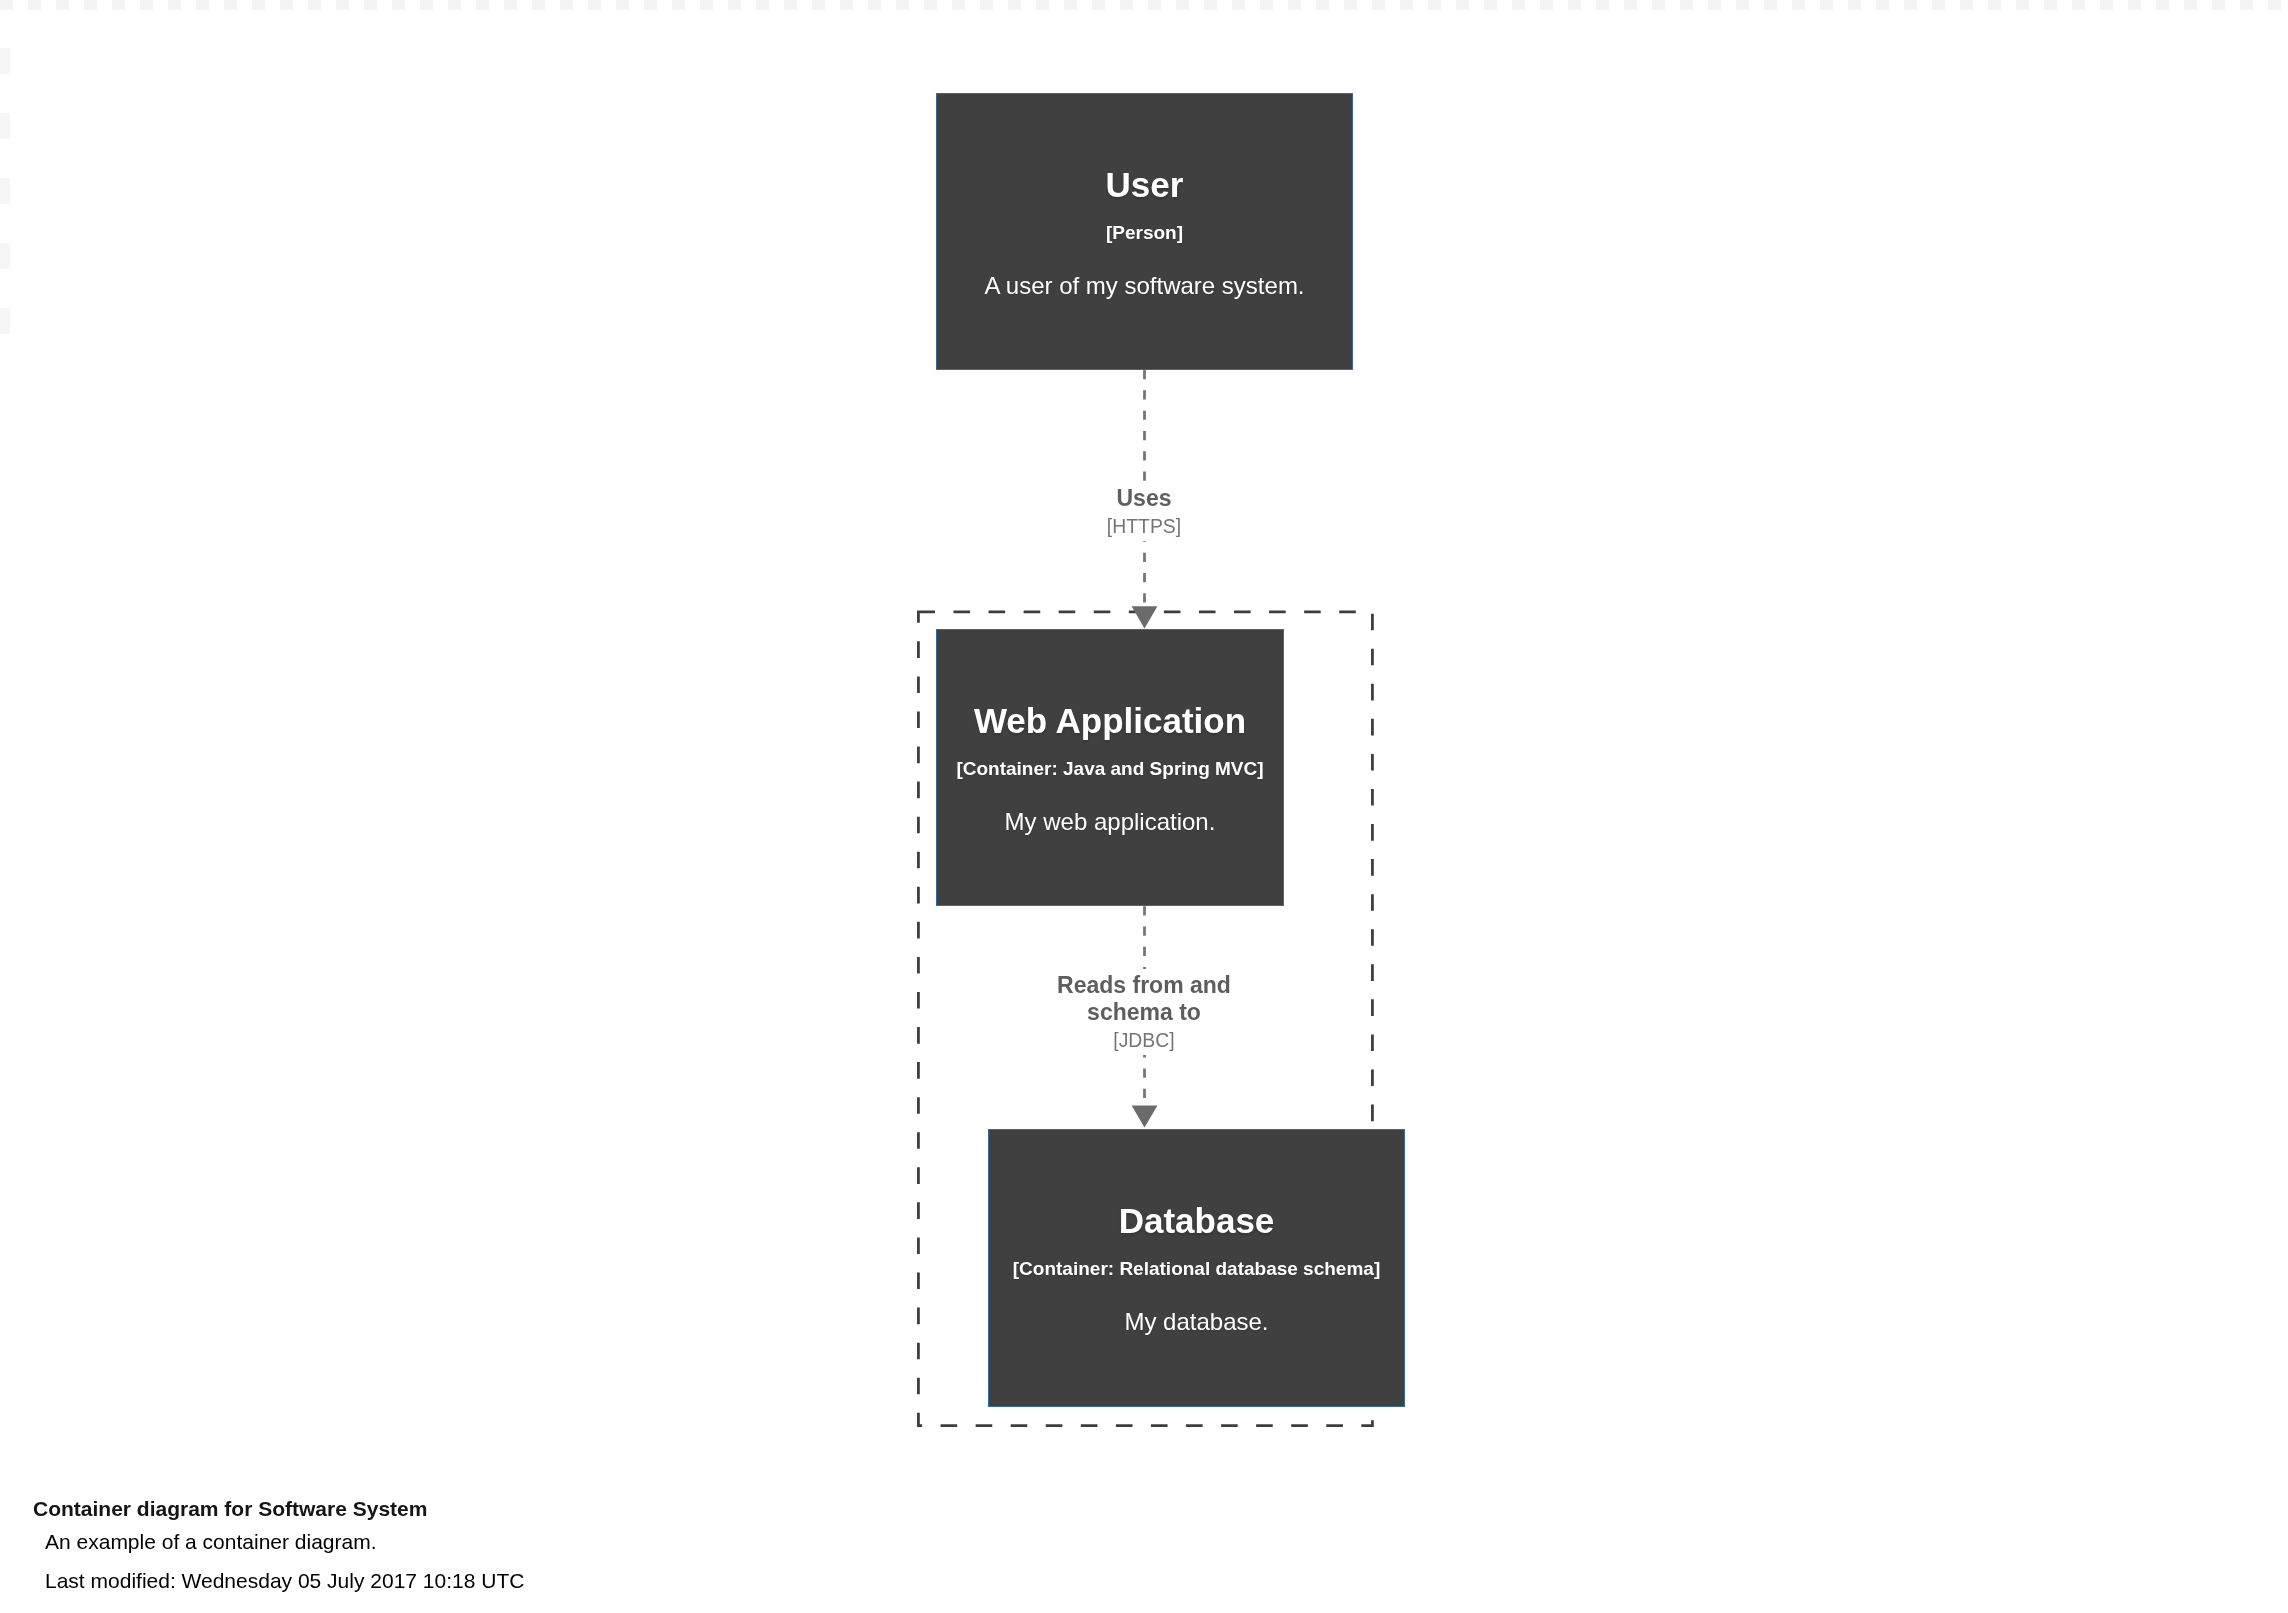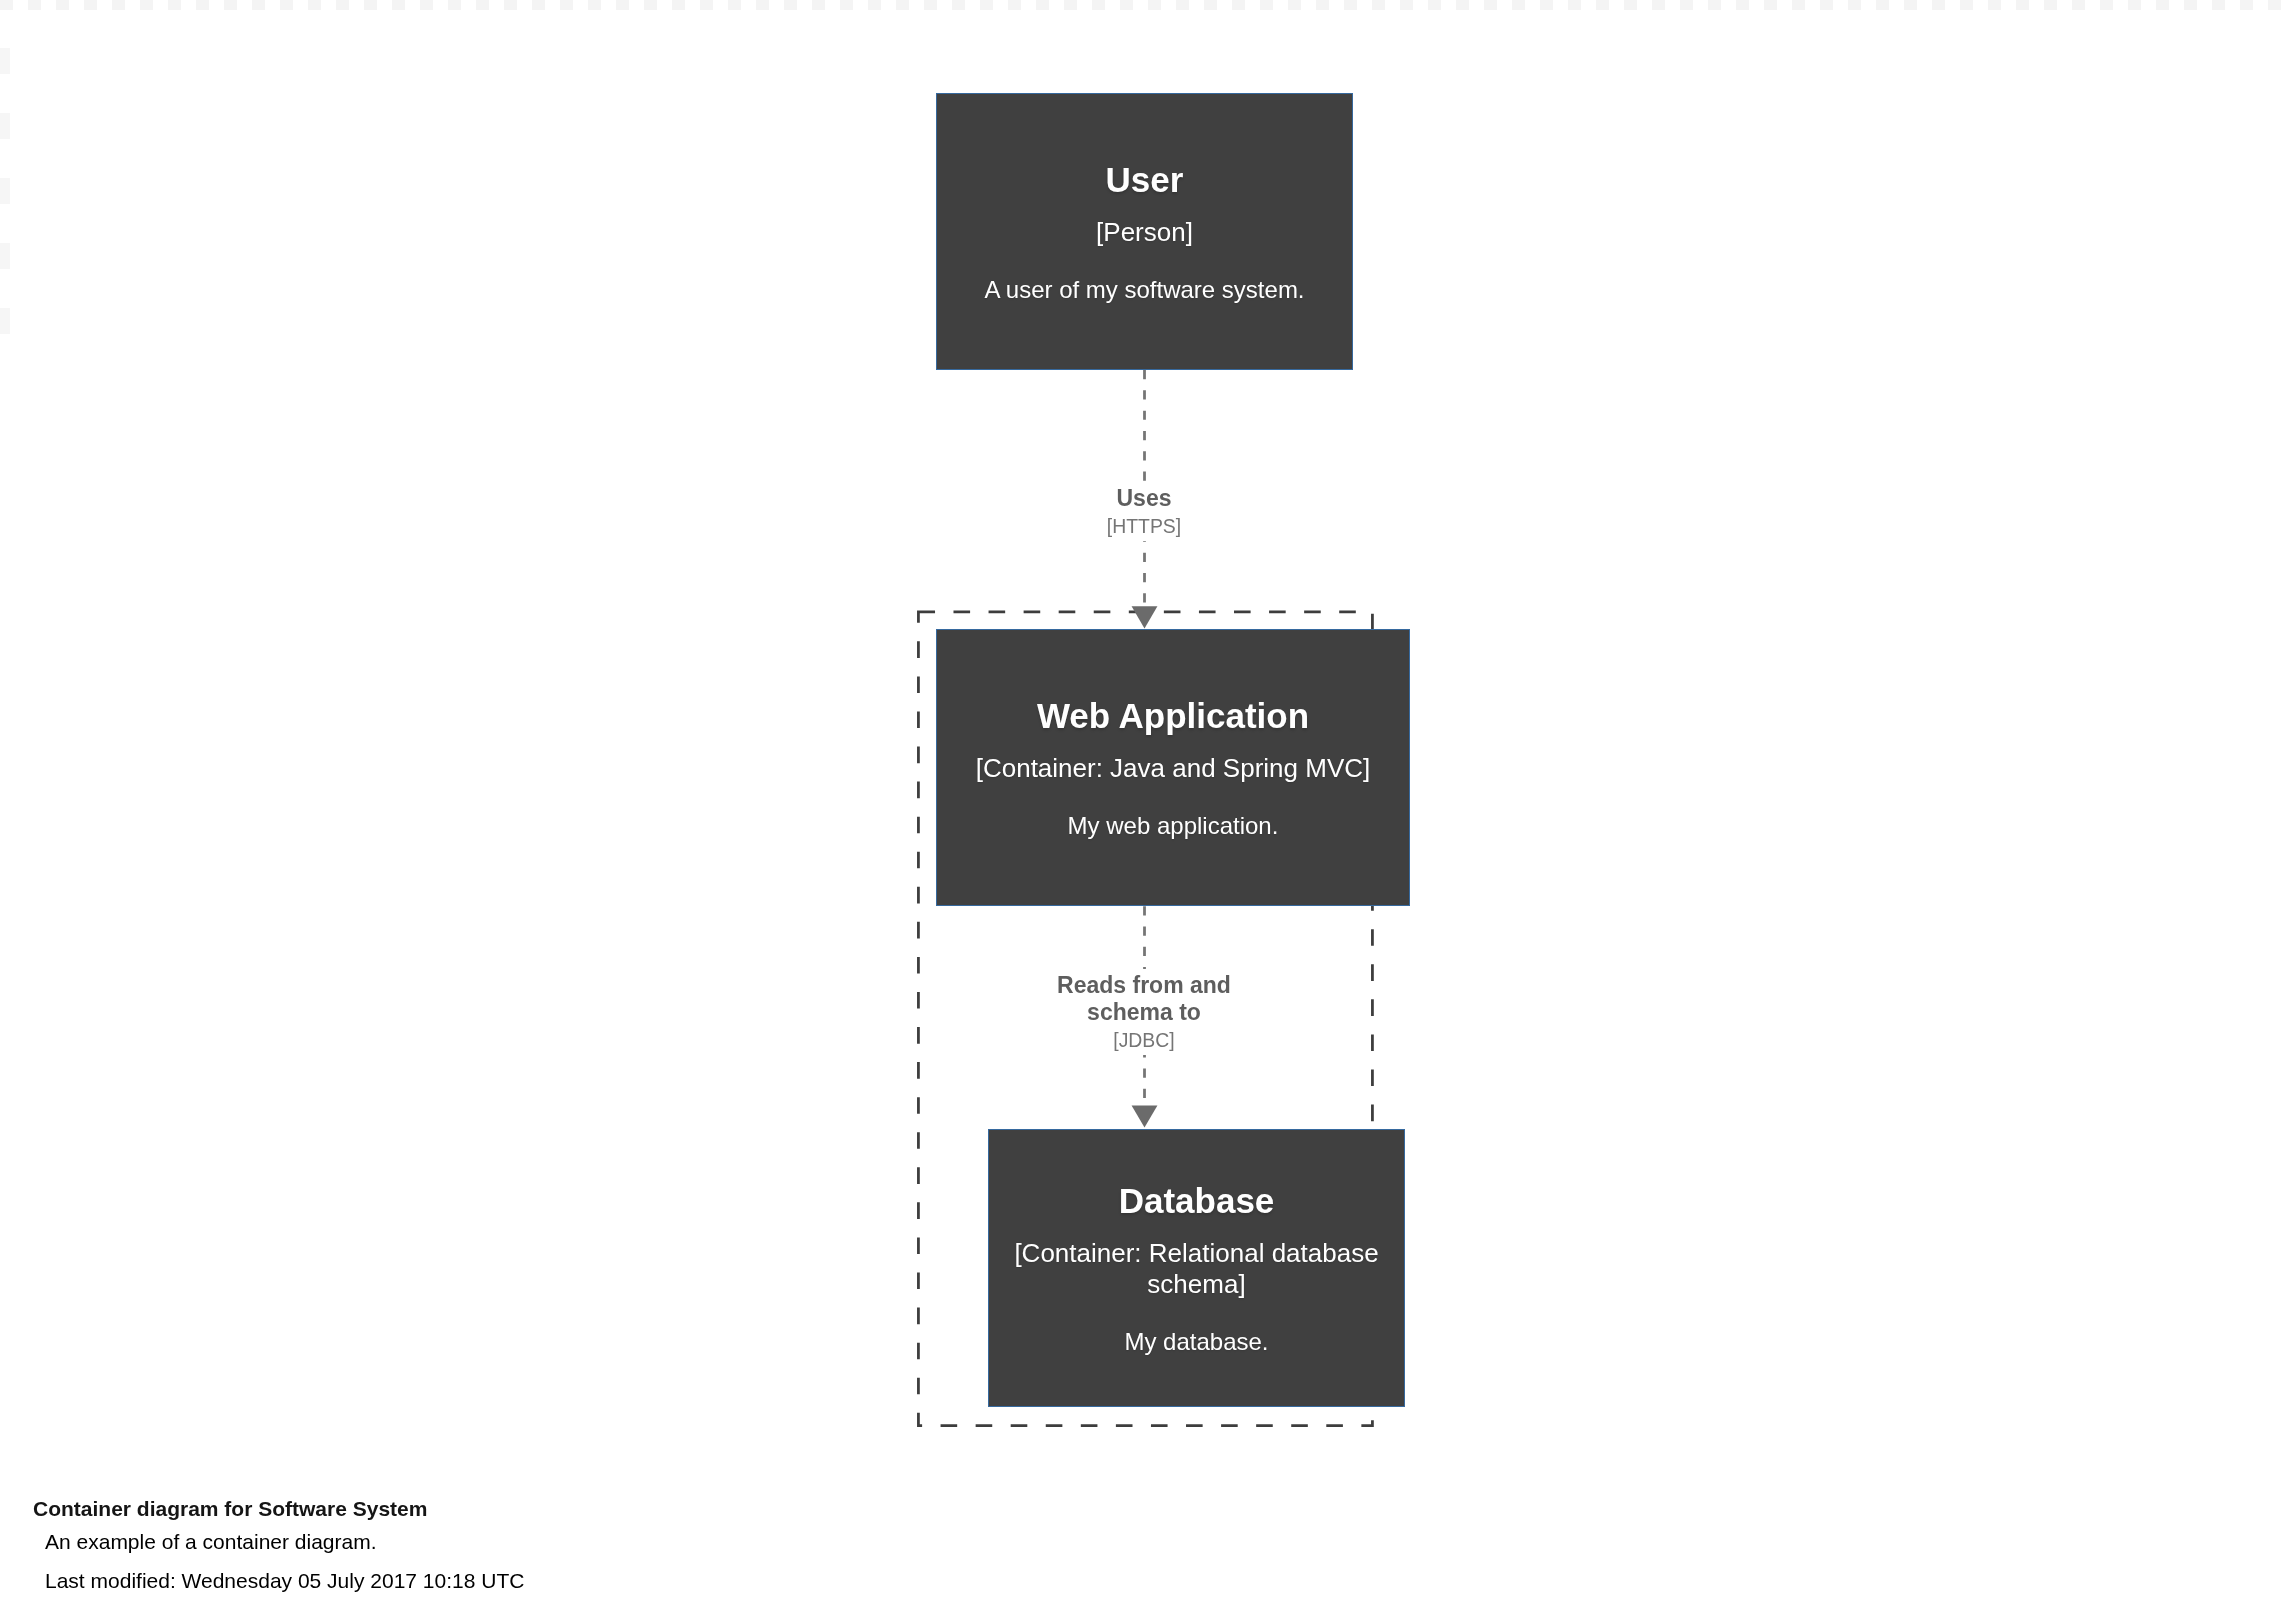--- a/index.html
+++ b/index.html
@@ -45,32 +45,32 @@
     border: 1.8px solid #36699e;
     color: #ffffff;
     display: flex;
     flex-direction: column;
     align-items: center;
     justify-content: center;
     text-align: center;
     z-index: 2;
   }
   #node-user     { left: 936px; top: 93px;  width: 417px; height: 277px; }
-  #node-webapp   { left: 936px; top: 629px;  width: 474px; height: 277px; }
+  #node-webapp   { left: 936px; top: 629px;  width: 348px; height: 277px; }
   #node-database { left: 988px; top: 1129px; width: 417px; height: 278px; }
 
   .node-name {
     font-size: 35px;
     font-weight: bold;
     line-height: 1.2;
     text-shadow: 0 1.8px 2.8px rgba(0,0,0,0.18);
   }
   .node-meta {
-    font-size: 26px;
-    font-weight: 400;
+    font-size: 19px;
+    font-weight: 700;
     margin-top: 16px;
     text-shadow: 0 0.9px 1.8px rgba(0,0,0,0.15);
   }
   .node-desc {
     font-size: 24px;
     margin-top: 28px;
     text-shadow: 0 0.9px 1.8px rgba(0,0,0,0.15);
     padding: 0 18.5px;
   }
 

